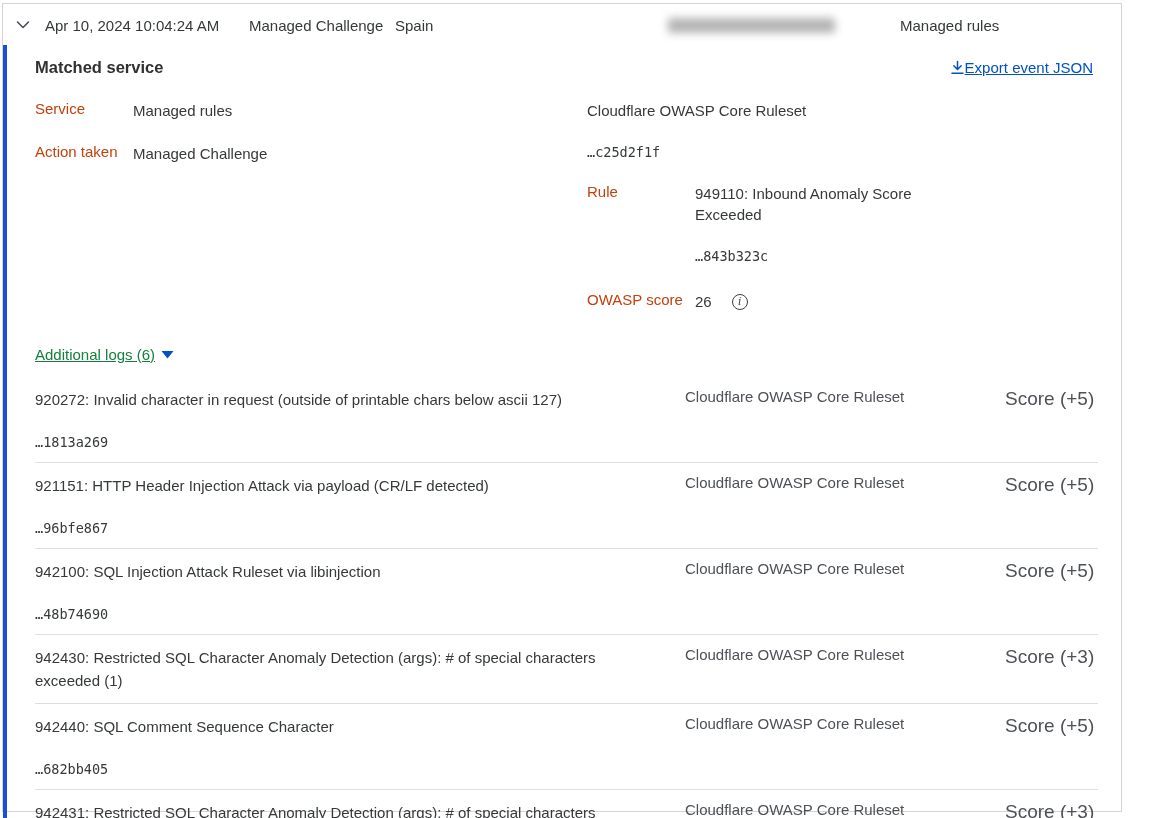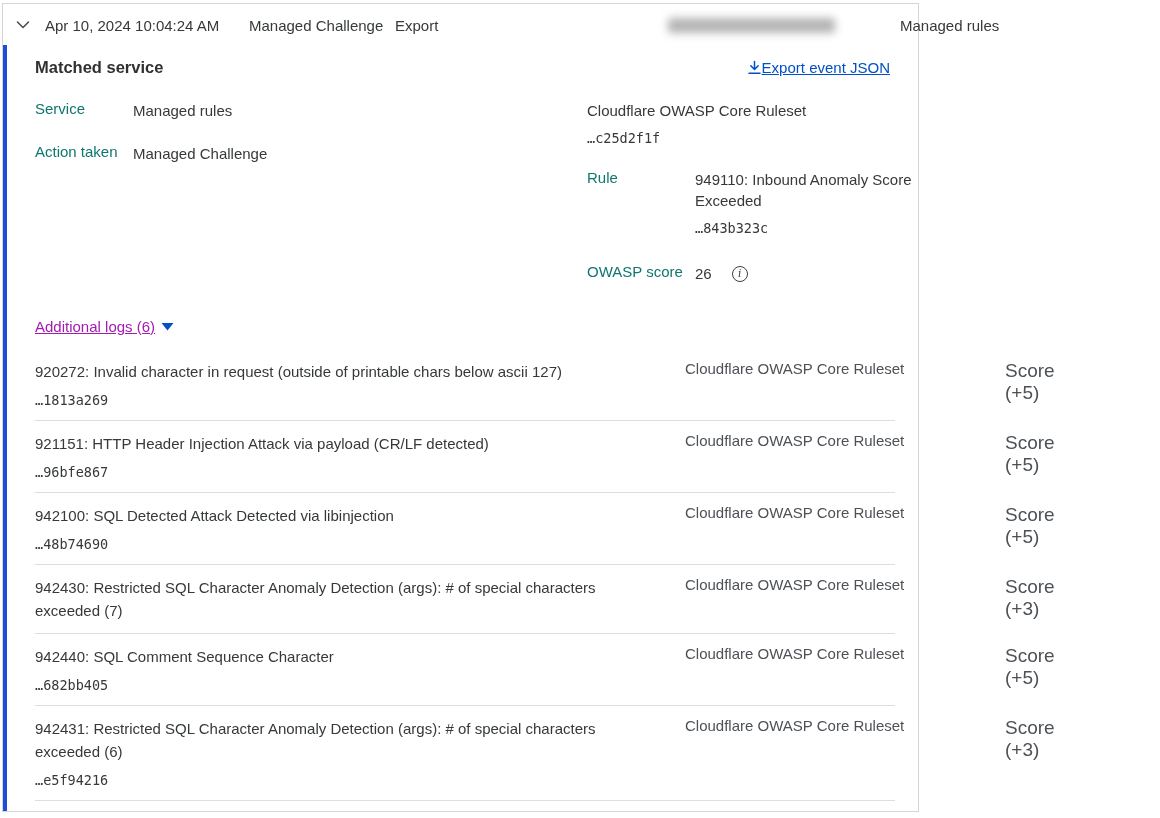--- a/index.html
+++ b/index.html
@@ -3,21 +3,21 @@
 <meta charset="utf-8">
 <style>
   * { box-sizing: border-box; }
   html,body { margin:0; padding:0; }
   body {
     width:1160px; height:818px; background:#ffffff;
     font-family:"Liberation Sans", sans-serif;
     color:#36393a; overflow:hidden; position:relative;
   }
   .container {
-    position:absolute; left:2px; top:3px; width:917px; height:809px;
+    position:absolute; left:2px; top:3px; width:1120px; height:809px;
     border:1px solid #d5d5d5; background:#fff;
     display:flex; flex-direction:column;
   }
   
   .event-row { position:relative; height:41px; flex:none; font-size:15px; cursor:pointer; }
   .event-row .cell { position:absolute; top:13px; white-space:nowrap; color:#36393a; }
   .chev { position:absolute; left:12px; top:13px; width:16px; height:16px; }
   .c-time   { left:42px; }
   .c-action { left:246px; }
   .c-country{ left:392px; }
@@ -39,41 +39,41 @@
   .export-link {
     display:inline-flex; align-items:center; 
     color:#0051c3; font-size:15px; text-decoration:none; cursor:pointer;
   }
   .export-link .txt { text-decoration:underline; }
   
   .fields { display:flex; margin-top:23px; font-size:15px; }
   .col-left { width:552px; flex:none; }
   .col-right { flex:1; }
   .field { display:flex; margin-bottom:22px; }
-  .field .lbl { flex:none; color:#0f766e; }
+  .field .lbl { flex:none; color:#c2410c; }
   .col-left .lbl { width:98px; }
   .col-right .lbl { width:108px; }
   .field .valwrap { max-width:245px; }
   .val { color:#36393a; line-height:21px; }
   .hash {
     font-family:"DejaVu Sans Mono", monospace; font-size:13.5px;
-    color:#36393a; margin-top:8px; line-height:18px;
+    color:#36393a; margin-top:22px; line-height:18px;
   }
   .owasp-row { margin-top:26px; }
   .owasp-val { display:flex; align-items:center; gap:20px; }
   .info-icon {
     width:16px; height:16px; border:1.4px solid #3c4043; border-radius:50%;
     display:inline-flex; align-items:center; justify-content:center;
     font-size:10.5px; font-style:italic; font-family:"DejaVu Serif", serif;
     color:#3c4043; cursor:pointer; line-height:1;
   }
   
   .addlogs {
     display:inline-flex; align-items:center; gap:3px; margin-top:12px;
-    color:#a21caf; font-size:15px; cursor:pointer; width:fit-content;
+    color:#15803d; font-size:15px; cursor:pointer; width:fit-content;
   }
   .addlogs .txt { text-decoration:underline; }
   .logs { margin-top:14px; padding-right:23px; }
   .log-row {
     display:flex; align-items:flex-start; padding:11px 0;
     border-bottom:1px solid #dedede;
   }
   .log-desc { flex:0 0 604px; }
   .log-desc .d { font-size:15px; line-height:23px; color:#36393a; }
   .log-ruleset { flex:0 0 320px; margin-left:46px; font-size:15px; color:#4d5156; }
@@ -83,21 +83,21 @@
 <body>
 
 <div class="container">
 
   <div class="event-row">
     <svg class="chev" viewBox="0 0 16 16">
       <path d="M2.5 5 L8 10.5 L13.5 5" fill="none" stroke="#4a4e54" stroke-width="1.6" stroke-linecap="round" stroke-linejoin="round"></path>
     </svg>
     <span class="cell c-time">Apr 10, 2024 10:04:24 AM</span>
     <span class="cell c-action">Managed Challenge</span>
-    <span class="cell c-country">Export</span>
+    <span class="cell c-country">Spain</span>
     <span class="redacted"></span>
     <span class="cell c-service">Managed rules</span>
   </div>
 
   <div class="detail">
 
     <div class="detail-header">
       <h2 class="detail-title">Matched service</h2>
       <a class="export-link">
         <svg width="15" height="15" viewBox="0 0 15 15">
@@ -165,30 +165,30 @@
         <div class="log-desc">
           <div class="d">921151: HTTP Header Injection Attack via payload (CR/LF detected)</div>
           <div class="hash">…96bfe867</div>
         </div>
         <div class="log-ruleset">Cloudflare OWASP Core Ruleset</div>
         <div class="log-score">Score (+5)</div>
       </div>
 
       <div class="log-row">
         <div class="log-desc">
-          <div class="d">942100: SQL Detected Attack Detected via libinjection</div>
+          <div class="d">942100: SQL Injection Attack Ruleset via libinjection</div>
           <div class="hash">…48b74690</div>
         </div>
         <div class="log-ruleset">Cloudflare OWASP Core Ruleset</div>
         <div class="log-score">Score (+5)</div>
       </div>
 
       <div class="log-row">
         <div class="log-desc">
-          <div class="d">942430: Restricted SQL Character Anomaly Detection (args): # of special characters exceeded (7)</div>
+          <div class="d">942430: Restricted SQL Character Anomaly Detection (args): # of special characters exceeded (1)</div>
         </div>
         <div class="log-ruleset">Cloudflare OWASP Core Ruleset</div>
         <div class="log-score">Score (+3)</div>
       </div>
 
       <div class="log-row">
         <div class="log-desc">
           <div class="d">942440: SQL Comment Sequence Character</div>
           <div class="hash">…682bb405</div>
         </div>

